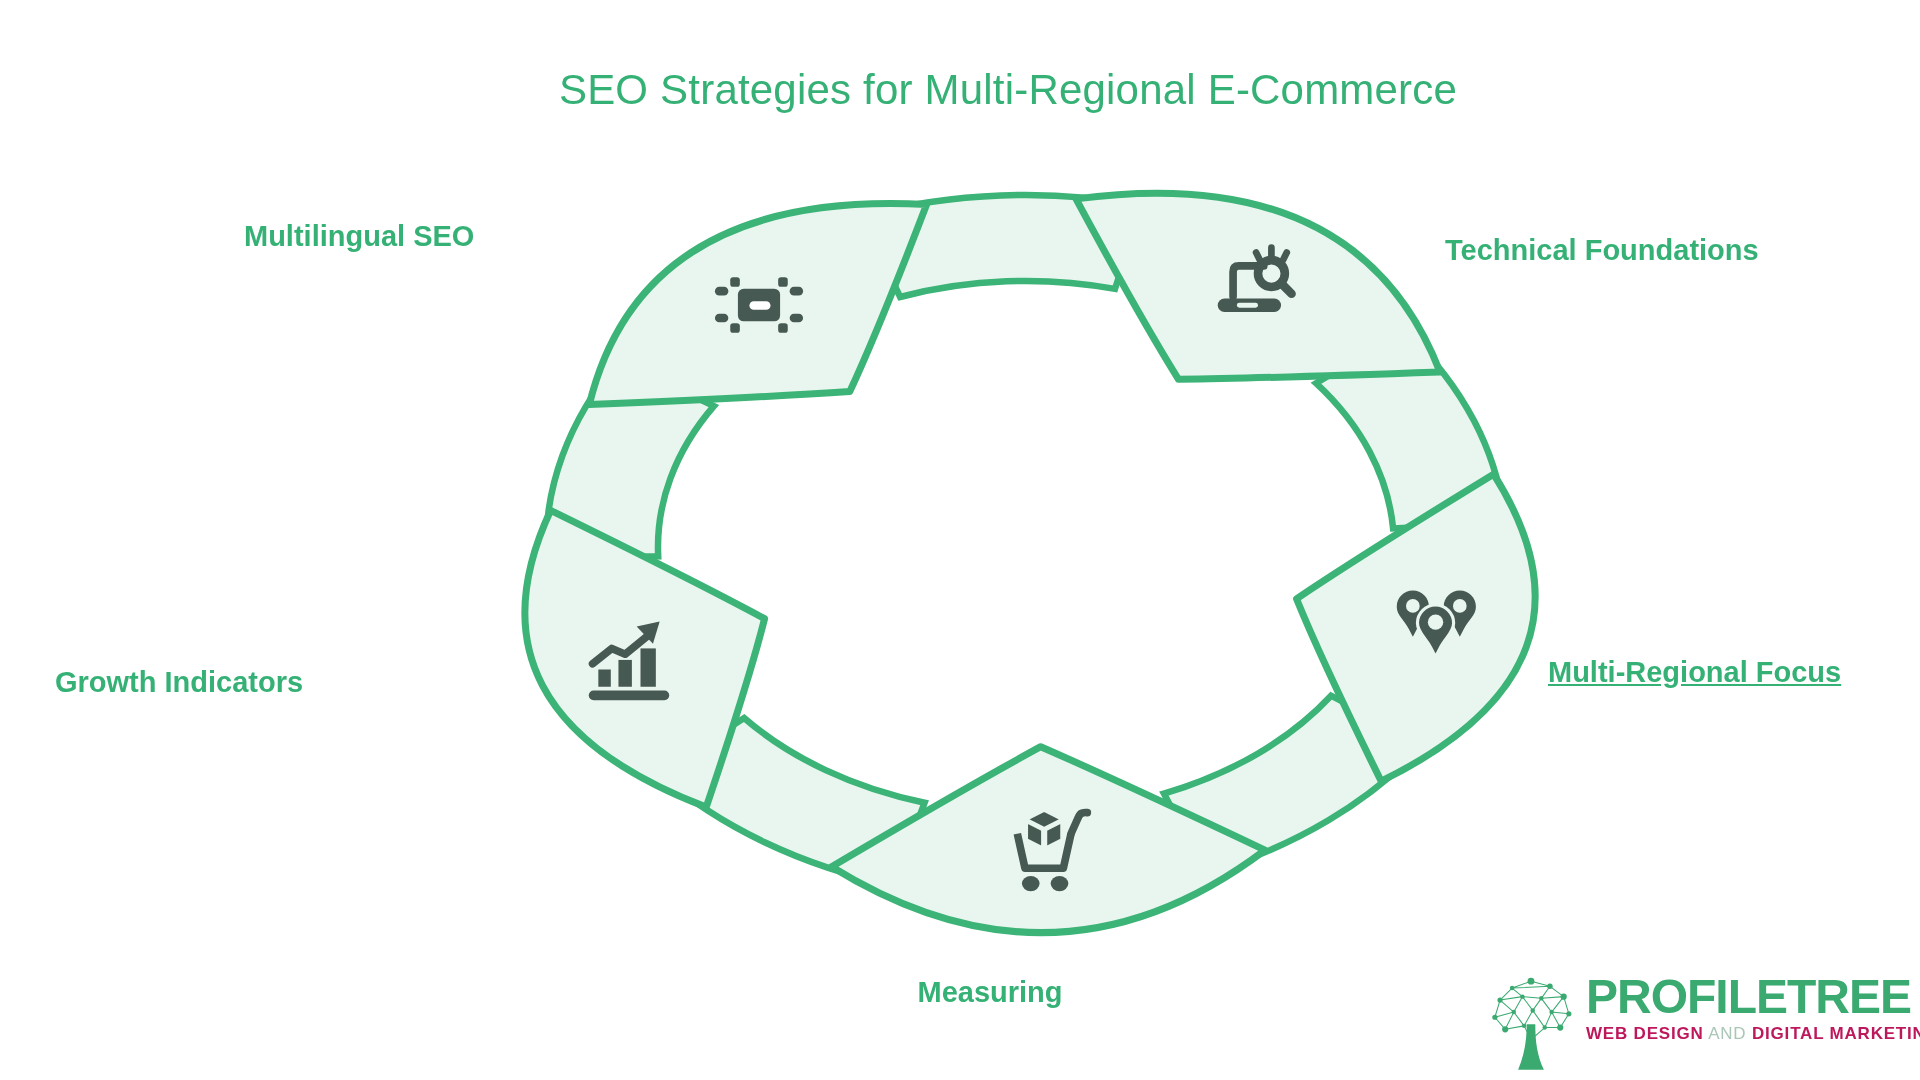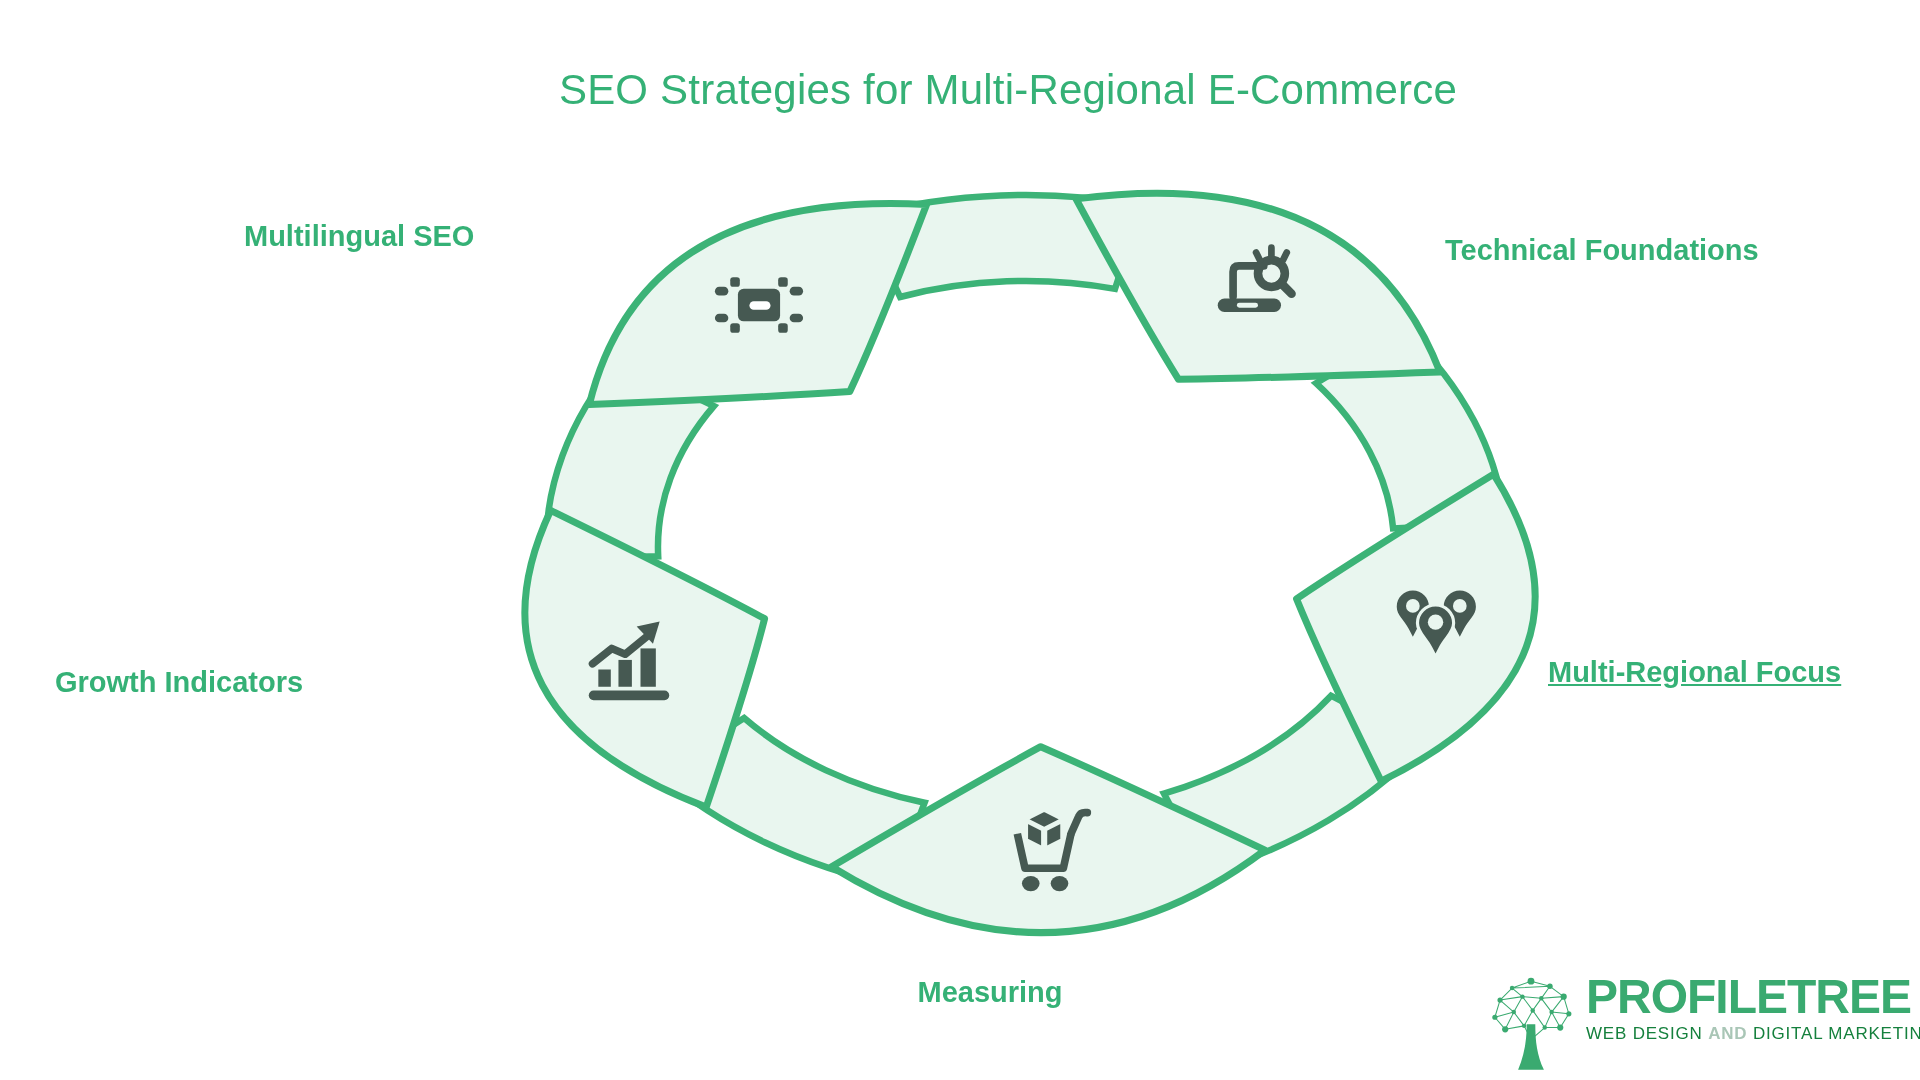--- a/index.html
+++ b/index.html
@@ -23,22 +23,22 @@
   .node-icon svg{width:100%;height:100%;}
   .icon-dark{fill:#465952;}
   .stroke-dark{stroke:#465952;fill:none;}
   
   .logo{left:1488px;top:972px;display:flex;align-items:flex-start;gap:12px;}
   .logo-text{display:flex;flex-direction:column;}
   .brand{font-size:48px;line-height:50px;color:#3aaa70;letter-spacing:-1px;white-space:nowrap;}
   .brand .heavy{font-weight:700;}
   .brand .light{font-weight:700;}
   .tagline{font-size:17px;letter-spacing:0.8px;white-space:nowrap;margin-top:2px;}
-  .tagline .bold{font-weight:400;color:#15803d;}
-  .tagline .mid{font-weight:700;color:#a9c6b6;}
+  .tagline .bold{font-weight:700;color:#be185d;}
+  .tagline .mid{font-weight:400;color:#a9c6b6;}
 </style>
 </head>
 <body>
 
 <div class="abs title">SEO Strategies for Multi-Regional E-Commerce</div>
 
 <svg id="ring-svg" class="abs" width="1920" height="1080" viewBox="0 0 1920 1080">
     <path d="M 861.8 216.2 A 480 352 0 0 1 1142.1 205.5 L 1115.0 288.9 A 368 266 0 0 0 900.1 297.0 Z" class="ribbon"></path>
     <path d="M 1404.2 330.3 A 480 352 0 0 1 1504.8 522.4 L 1393.1 528.4 A 368 266 0 0 0 1316.0 383.2 Z" class="ribbon"></path>
     <path d="M 1423.9 743.8 A 480 352 0 0 1 1205.8 873.4 L 1163.9 793.6 A 368 266 0 0 0 1331.1 695.7 Z" class="ribbon"></path>

